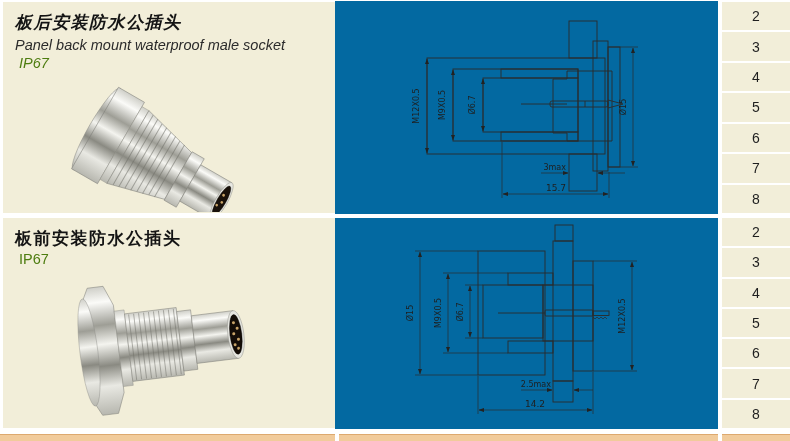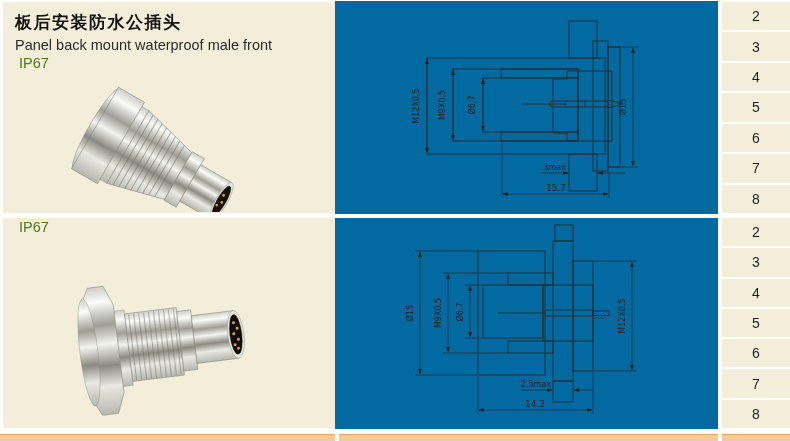--- a/index.html
+++ b/index.html
@@ -1,21 +1,21 @@
 <!DOCTYPE html>
 <html><head>
 <meta charset="utf-8">
 <style>
   html,body{margin:0;padding:0;background:#fff;}
   .page{position:relative;width:790px;height:441px;background:#ffffff;overflow:hidden;
         font-family:"Liberation Sans","DejaVu Sans",sans-serif;}
 
   
   .info-panel{position:absolute;left:3px;width:332px;background:#f2eed9;}
-  .ip1{top:2px;height:211px;}
+  .ip1{top:2px;height:211px;font-style:italic;}
   .ip2{top:218px;height:210px;}
   .title-cn{margin:0;padding:9px 0 0 12px;font-size:17px;font-weight:bold;color:#141414;letter-spacing:1.5px;}
   .title-en{margin:3px 0 0;padding:0 0 0 12px;font-size:14.5px;color:#2b2b2b;line-height:1.2;}
   .ip-rating{margin:0;padding:1px 0 0 16px;font-size:14.5px;color:#4d7c0f;}
   .photo{position:absolute;}
   .ph1{left:68px;top:62px;}
   .ph2{left:52px;top:60px;}
 
   
   .drawing-panel{position:absolute;left:335px;width:383px;background:#0369a1;}
@@ -42,21 +42,21 @@
   .dimtext{font-family:"DejaVu Sans",sans-serif;font-size:8px;fill:#1f1f1f;}
   .dimtext-lg{font-family:"DejaVu Sans",sans-serif;font-size:9px;fill:#1f1f1f;}
 </style>
 </head>
 <body>
 
 <div class="page">
 
   <div class="info-panel ip1">
     <h2 class="title-cn">板后安装防水公插头</h2>
-    <p class="title-en">Panel back mount waterproof male front</p>
+    <p class="title-en">Panel back mount waterproof male socket</p>
     <p class="ip-rating">IP67</p>
 
     <svg class="photo ph1" width="172" height="148" viewBox="0 0 172 148">
       <defs>
         <linearGradient id="mv1" x1="0" y1="0" x2="0" y2="1">
           <stop offset="0" stop-color="#cfcfc8"></stop>
             <stop offset="0.12" stop-color="#fbfbf8"></stop>
           <stop offset="0.3" stop-color="#9e9e96"></stop>
             <stop offset="0.45" stop-color="#f4f4ef"></stop>
           <stop offset="0.62" stop-color="#8a8a82"></stop>
@@ -158,20 +158,21 @@
     <div class="index-cell">2</div>
     <div class="index-cell">3</div>
     <div class="index-cell">4</div>
     <div class="index-cell">5</div>
     <div class="index-cell">6</div>
     <div class="index-cell">7</div>
     <div class="index-cell">8</div>
   </div>
 
   <div class="info-panel ip2">
+    <h2 class="title-cn">板前安装防水公插头</h2>
     <p class="ip-rating">IP67</p>
 
     <svg class="photo ph2" width="190" height="150" viewBox="0 0 190 150">
       <defs>
         <linearGradient id="mv2" x1="0" y1="0" x2="0" y2="1">
           <stop offset="0" stop-color="#cfcfc8"></stop>
             <stop offset="0.12" stop-color="#fbfbf8"></stop>
           <stop offset="0.3" stop-color="#9e9e96"></stop>
             <stop offset="0.45" stop-color="#f4f4ef"></stop>
           <stop offset="0.62" stop-color="#8a8a82"></stop>

